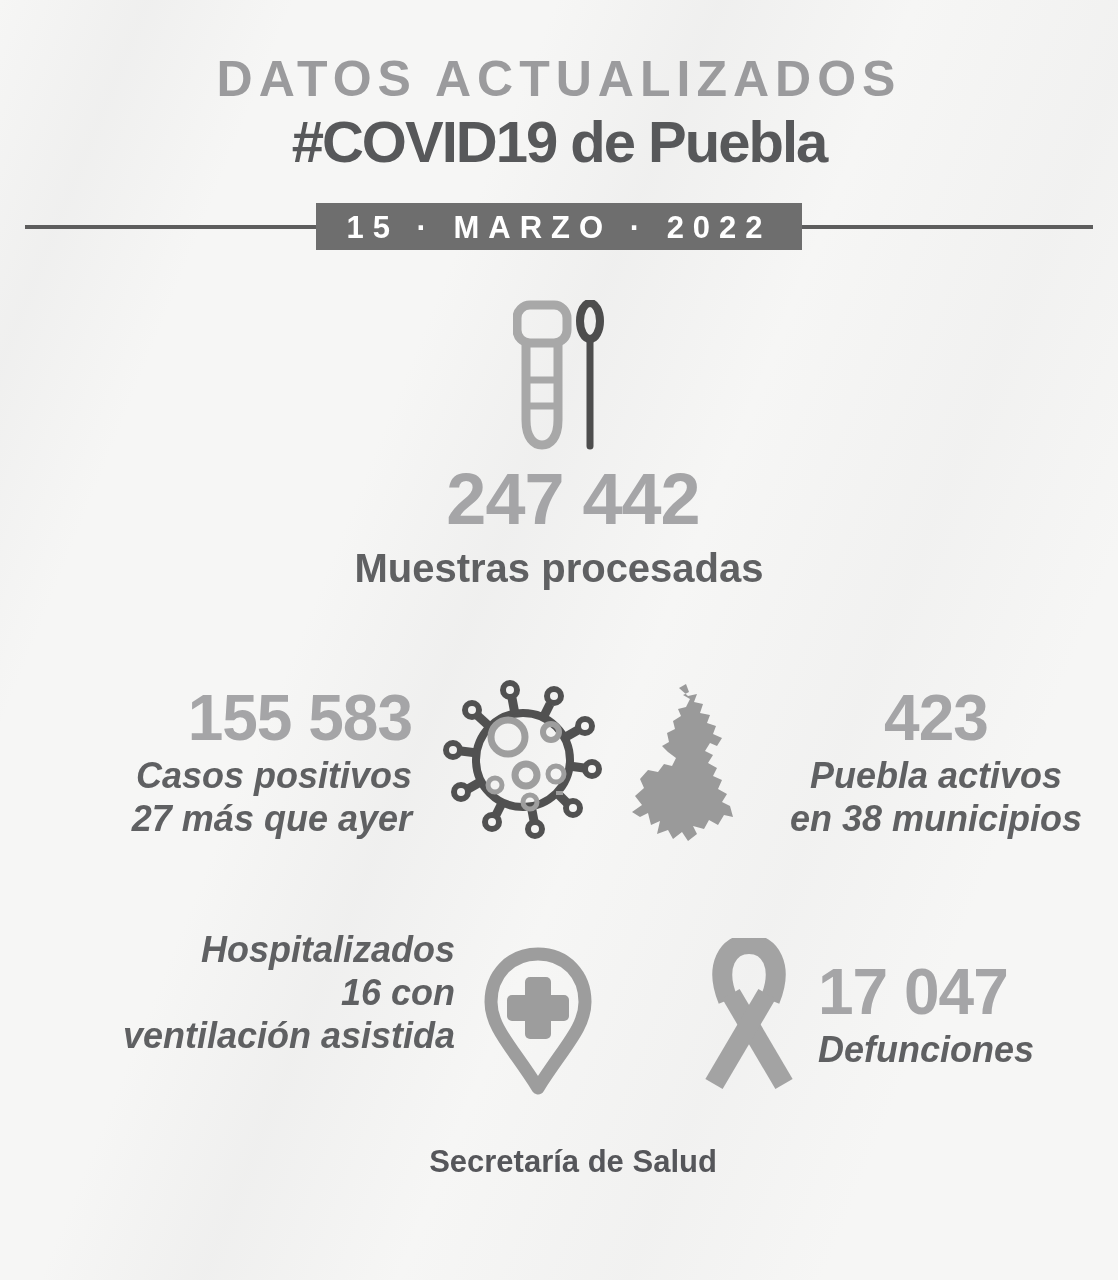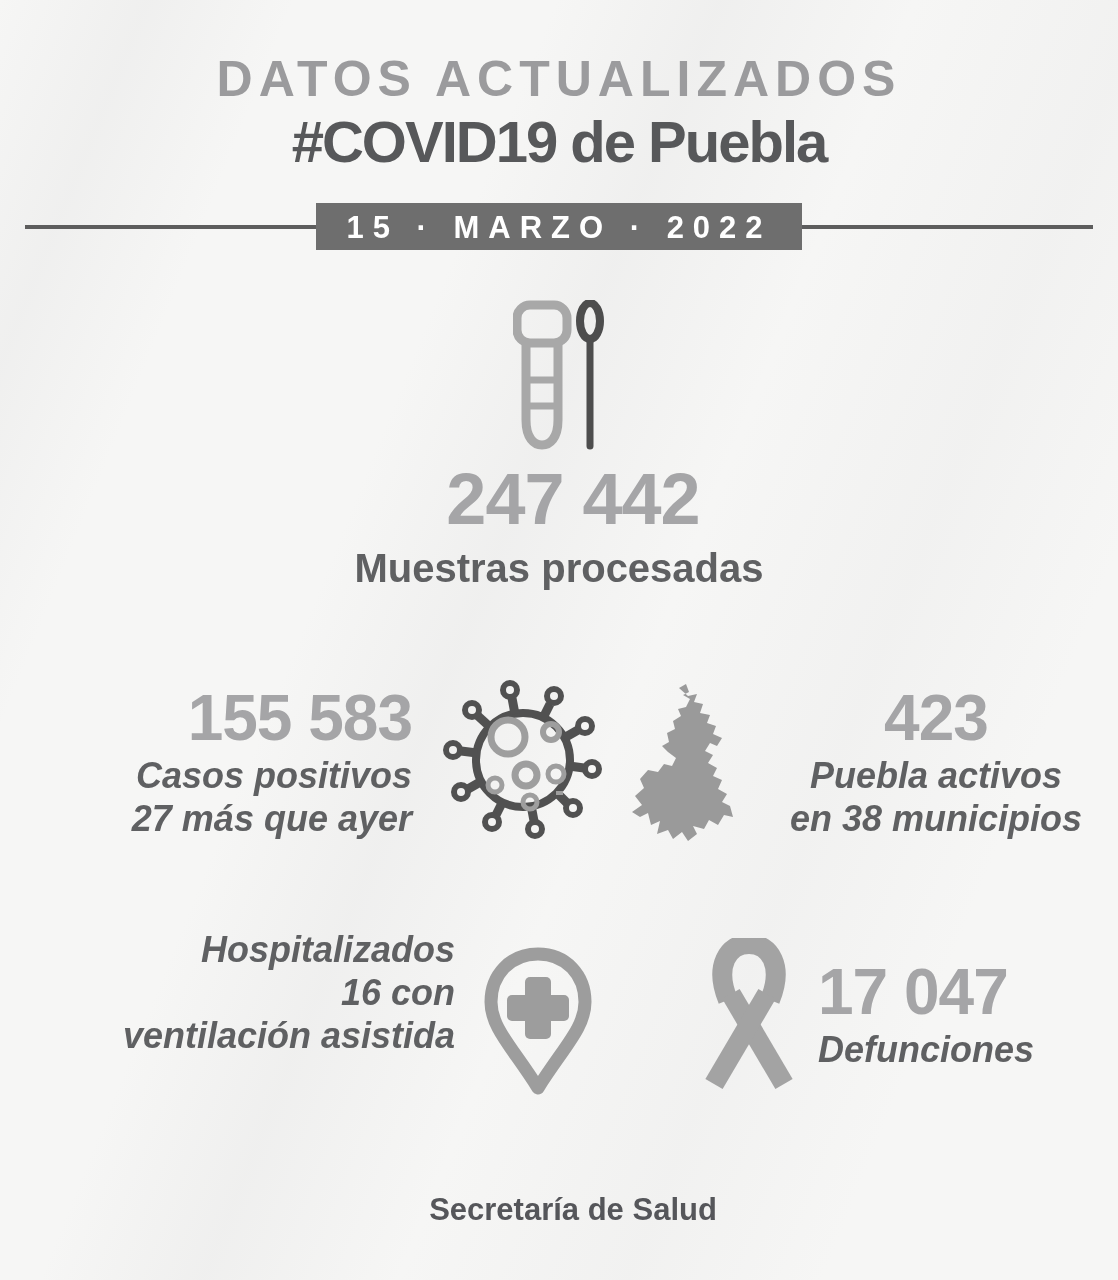--- a/index.html
+++ b/index.html
@@ -75,21 +75,21 @@
   .stat-actives   { top:686px; left:766px; width:340px;text-align:center; }
   .stat-hosp      { top:928px; left:75px;  width:380px; }
   .stat-deaths    { top:916px; left:818px; width:290px;margin-top:44px; }
 
   .virus-icon  { position:absolute; left:438px; top:674px; }
   .map-icon    { position:absolute; left:627px; top:684px; }
   .pin-icon    { position:absolute; left:478px; top:946px; }
   .ribbon-icon { position:absolute; left:696px; top:938px; }
 
   .footer-org {
-    position:absolute; top:1192px;
+    position:absolute; top:1144px;
     font-size:31px; font-weight:bold; color:#55565a;padding-left:28px;
   }
   .footer-region {
     position:absolute; top:1213px;
     font-size:25px; color:#8b8b8b;
   }
 </style>
 </head>
 <body>
 

